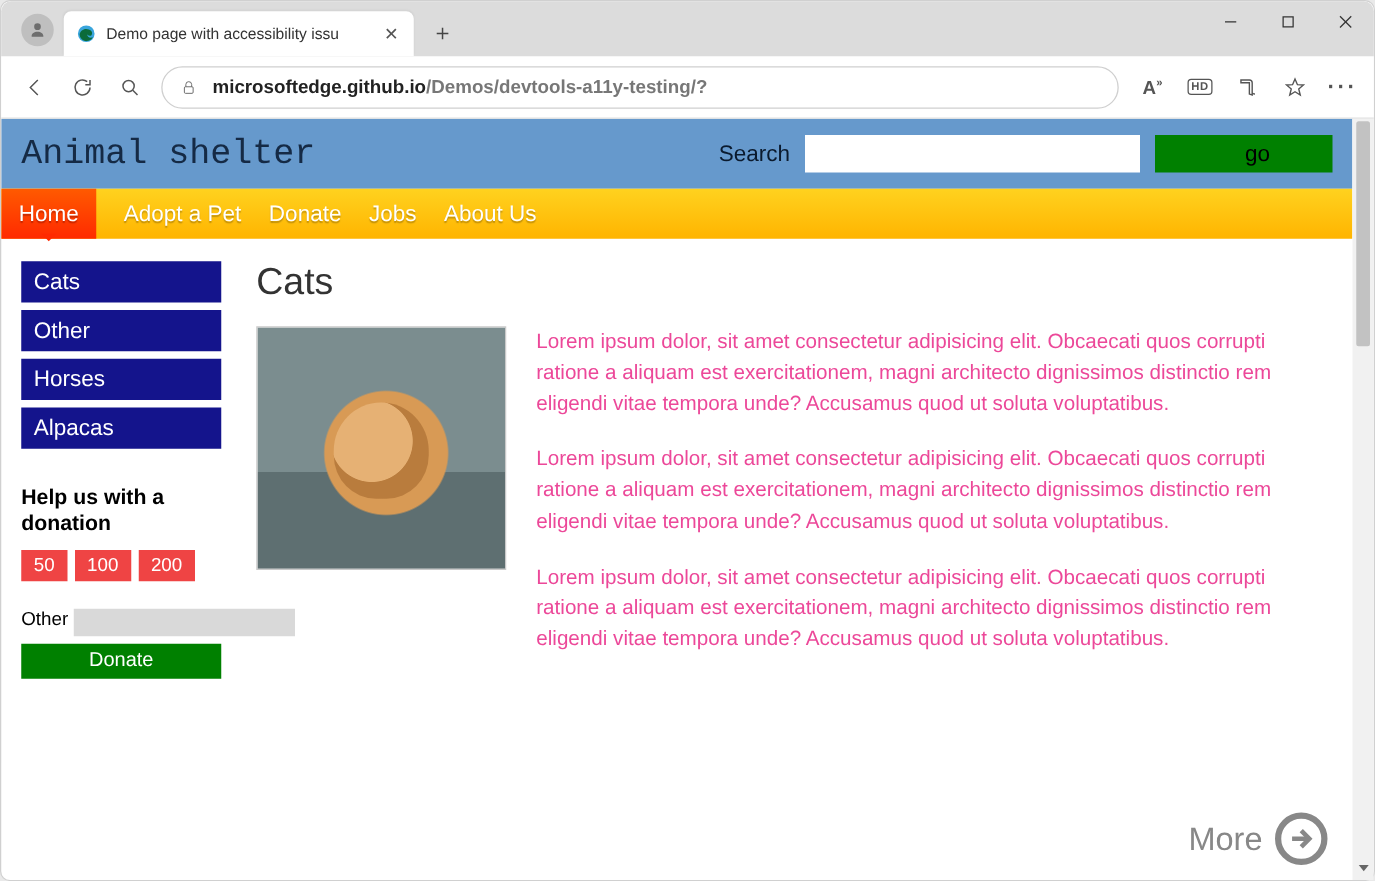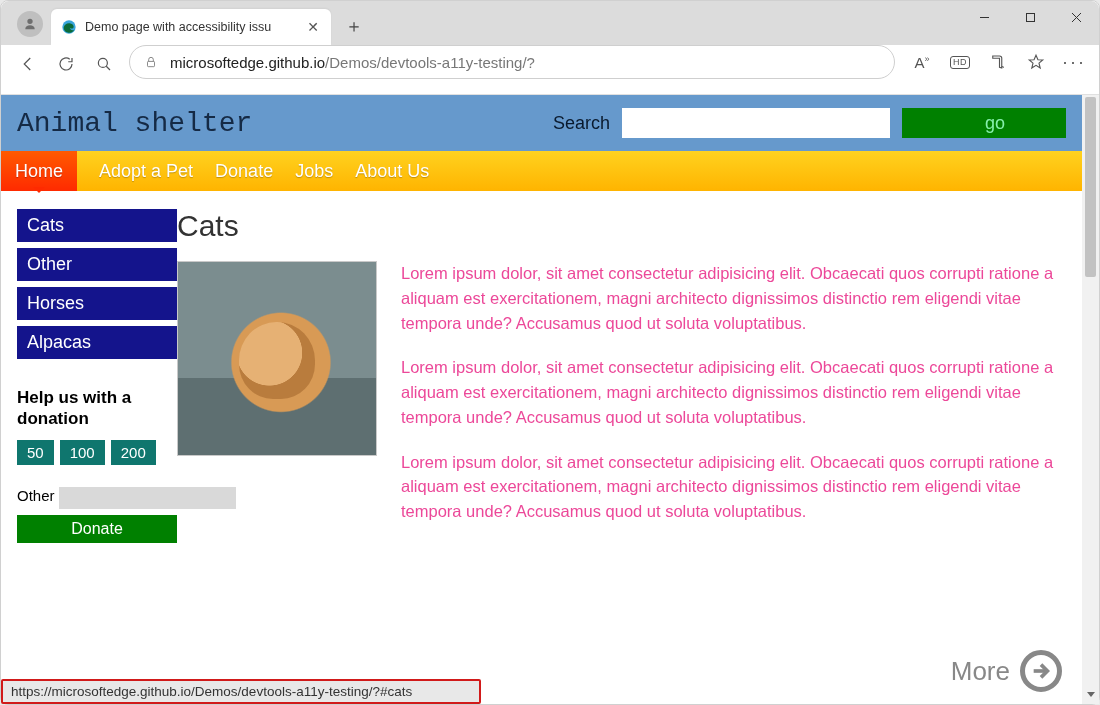--- a/index.html
+++ b/index.html
@@ -37,22 +37,22 @@
     position: absolute; right: 0; top: 0; height: 34px; display: flex;
   }
   .win-btn {
     width: 46px; height: 32px; display: flex; align-items: center; justify-content: center;
     color: #333;
   }
   .win-btn svg { width: 11px; height: 11px; stroke: #333; stroke-width: 1; fill:none; }
 
   
   .addr-row {
-    height: 50px; background: #fff; display: flex; align-items: flex-start;
-    border-bottom: 1px solid #e0e0e0; padding: 0 8px;
+    height: 50px; background: #fff; display: flex; align-items: center;
+    border-bottom: 1px solid #e0e0e0; padding: 0 8px; font-weight: bold;
   }
   .icon-btn {
     width: 38px; height: 38px; display:flex; align-items:center; justify-content:center;
     color:#555; border-radius:4px;
   }
   .icon-btn svg { width: 18px; height: 18px; stroke:#555; stroke-width:1.6; fill:none; }
   .addr-box {
     flex: 1; height: 34px; border: 1px solid #cfcfcf; border-radius: 18px;
     display: flex; align-items: center; padding: 0 14px; margin: 0 6px;
     background: #fff;
@@ -87,21 +87,21 @@
   
   .site-header {
     background: #6699cc; height: 56px; padding: 0 16px;
     display: flex; align-items: center; justify-content: space-between;
   }
   .site-title { font-size: 28px; color: #152a45; font-weight: 400; font-family: Liberation Mono, monospace; }
   .search-area { display:flex; align-items:center; gap:12px; }
   .search-label { font-size: 18px; color:#0a1a2e; }
   .search-input { width: 268px; height: 30px; border:none; background:#fff; }
   .go-btn {
-    background:#008000; color:#86efac; border:none; width:164px; height:30px;
+    background:#008000; color:#000000; border:none; width:142px; height:30px;
     font-size:18px;
     padding-left:22px;
   }
 
   
   .topnav {
     height: 40px; background: linear-gradient(#ffd21f, #ffb400);
     display:flex; align-items:center; padding-left: 16px; gap: 22px;
     position:relative;
   }
@@ -115,33 +115,33 @@
     padding: 0 14px; position:relative; margin-left:-16px;
     text-shadow: 0 1px 1px rgba(100,0,0,0.4);
   }
   .topnav a.active::after{
     content:""; position:absolute; left:50%; bottom:-8px; transform:translateX(-50%);
     border:6px solid transparent; border-top-color:#ff2a00;
   }
 
   
   .content {
-    display:flex; padding: 18px 16px 0 16px; height: calc(100% - 96px);
+    display:flex; padding: 18px 16px 0 16px; gap: 28px; height: calc(100% - 96px);
     position:relative;
   }
   .sidebar { width: 160px; flex-shrink:0; }
   .side-list { list-style:none; display:flex; flex-direction:column; gap:6px; }
   .side-list li {
     background:#14148c; color:#fff; font-size:18px; padding:6px 10px;
   }
   .donation-block { margin-top: 28px; }
   .donation-block h3 { font-size:17px; font-weight:700; margin-bottom:10px; line-height:1.25;}
   .donation-btns { display:flex; gap:6px; }
   .donation-btns span {
-    background:#0f766e; color:#fff; font-size:15px; padding:4px 10px;
+    background:#ef4444; color:#fff; font-size:15px; padding:4px 10px;
   }
   .other-row { display:flex; align-items:flex-start; margin-top:22px;}
   .other-row span{font-size:15px; margin-right:4px;}
   .other-row .other-input{
     flex:1; height:22px; background:#d9d9d9; border:none;
   }
   .donate-btn {
     display:block; width:100%; background:#008000; color:#fff; border:none;
     font-size:16px; padding:5px 0; margin-top:6px;
   }
@@ -352,16 +352,13 @@
     <div class="vscroll">
       <div class="thumb"></div>
       <div class="arrow-bot">
         <svg width="10" height="10" viewBox="0 0 10 10">
             <polygon points="1,3 9,3 5,8" fill="#666"></polygon>
           </svg>
       </div>
     </div>
   </div>
 
-  <div class="statusbar">
-    <span>https://microsoftedge.github.io/Demos/devtools-a11y-testing/?#cats</span>
-  </div>
 </div>
 
 </body></html>

